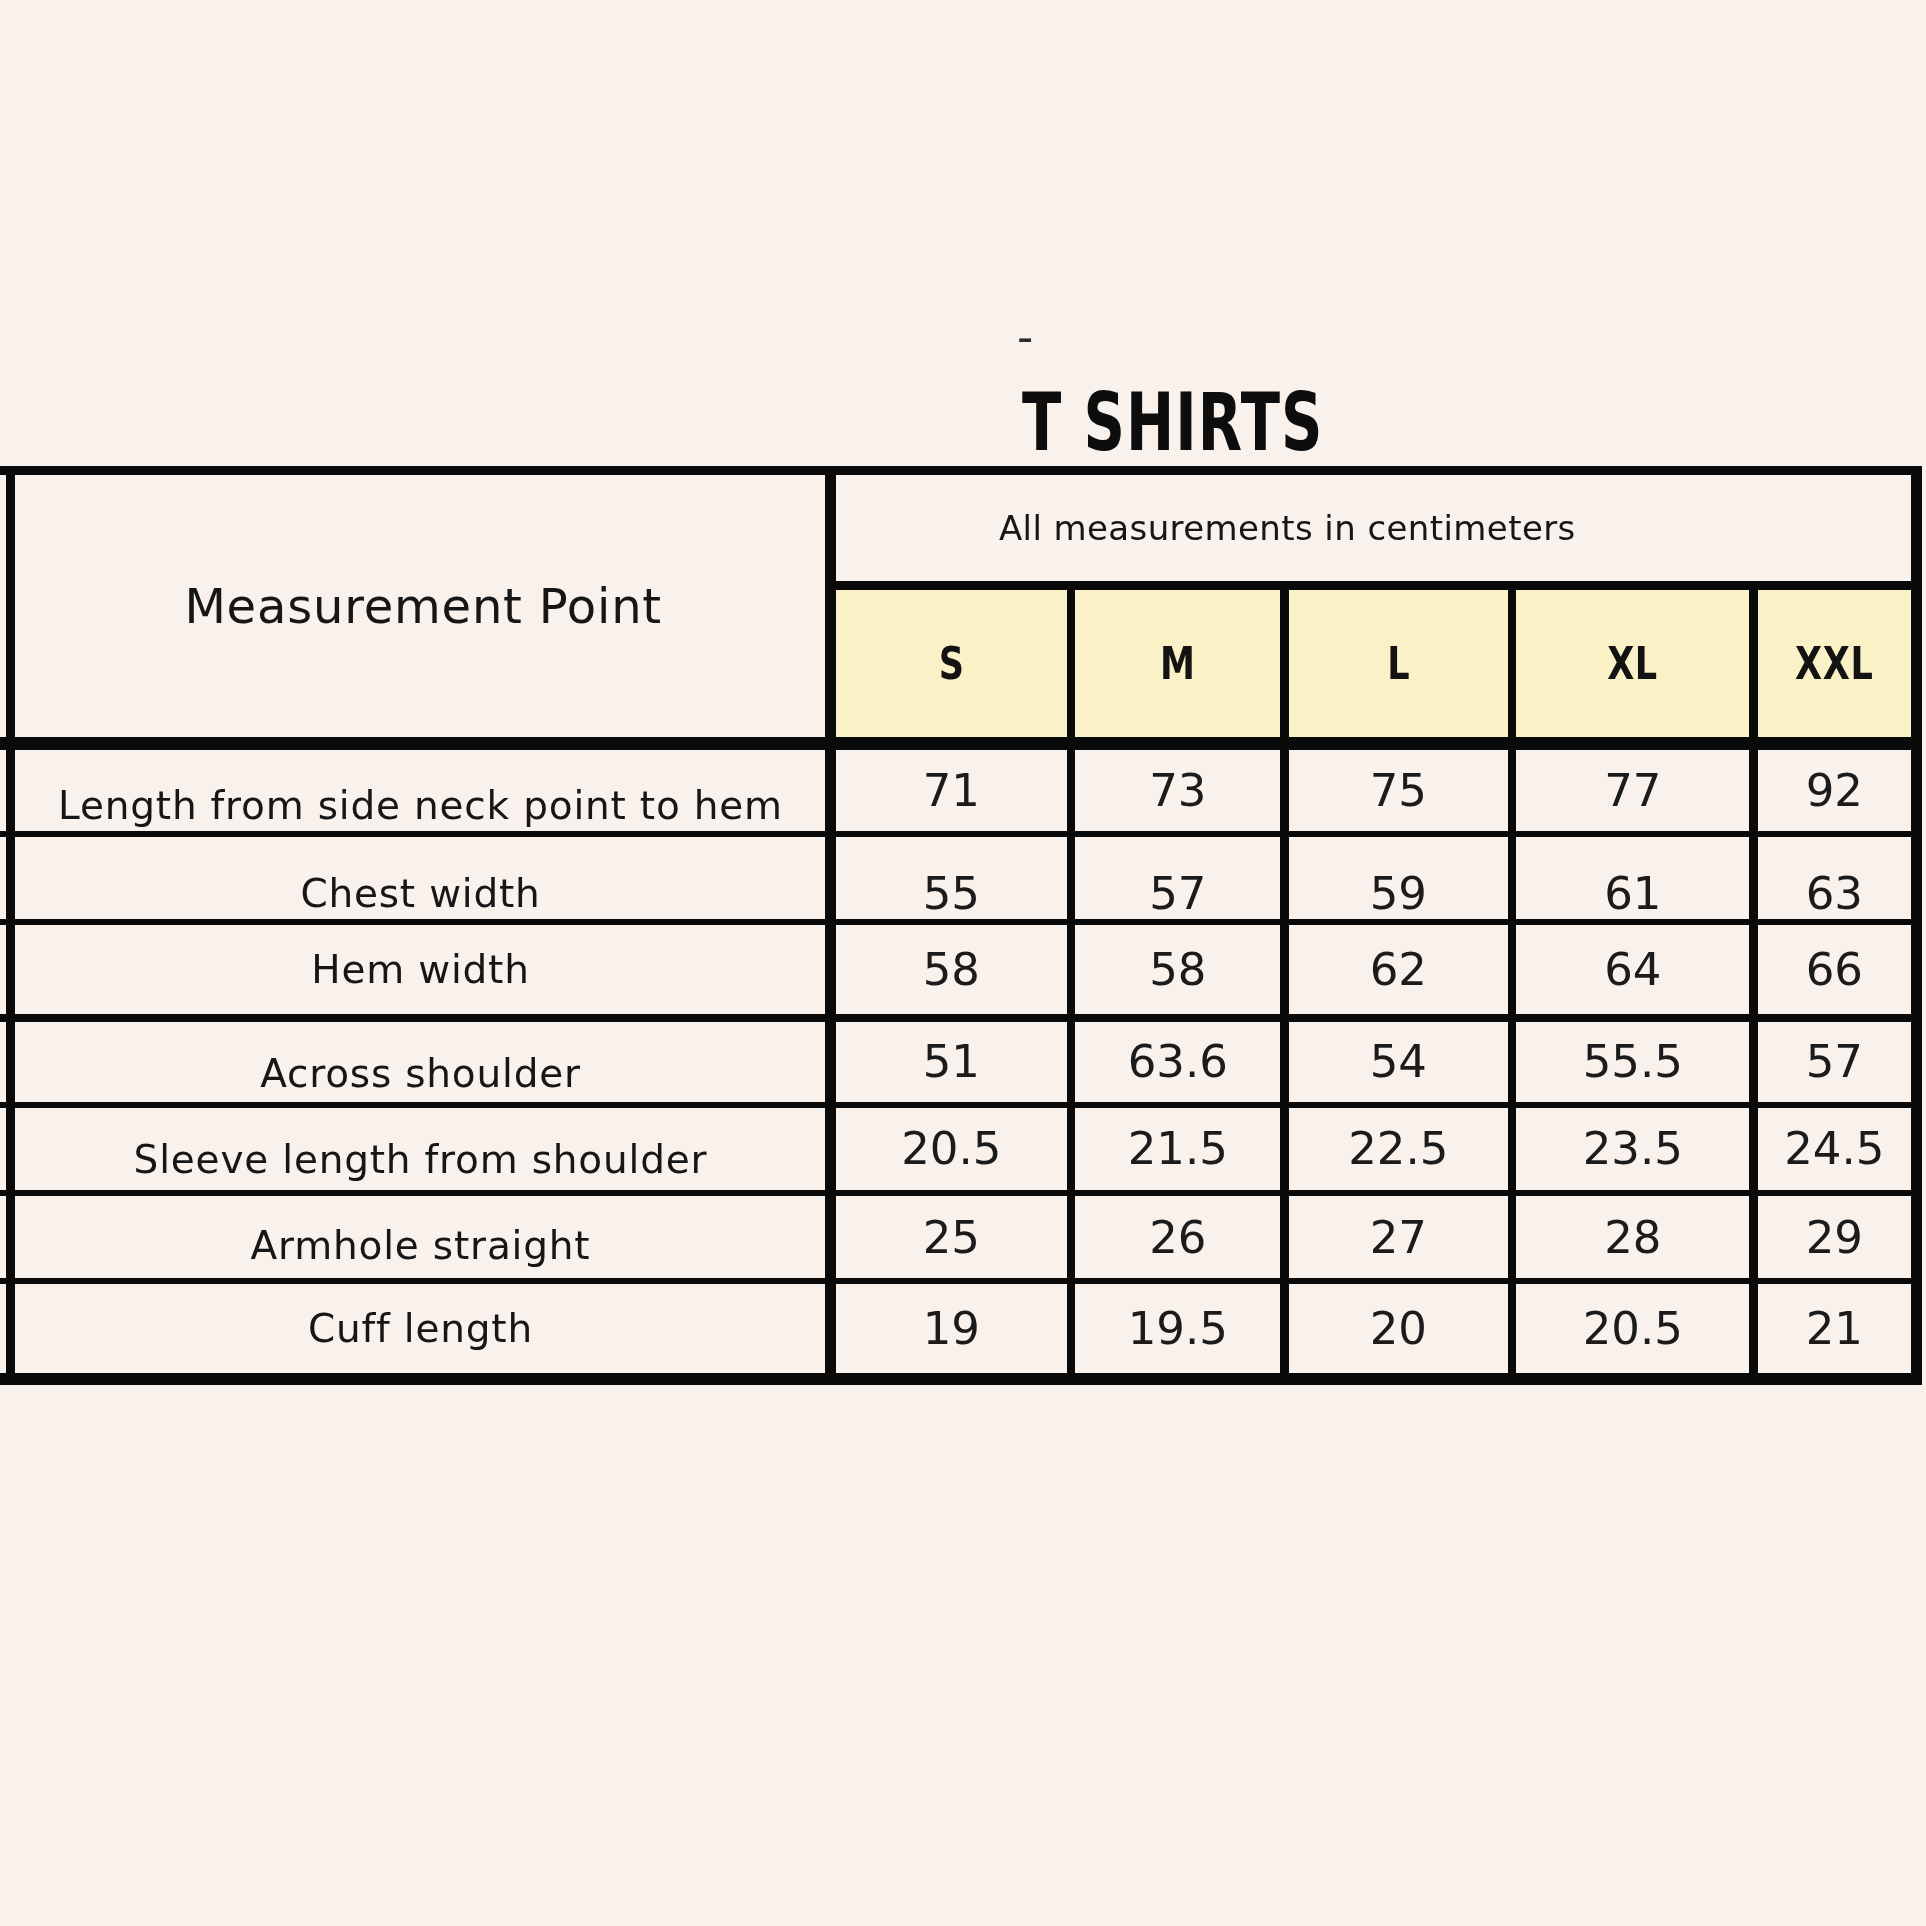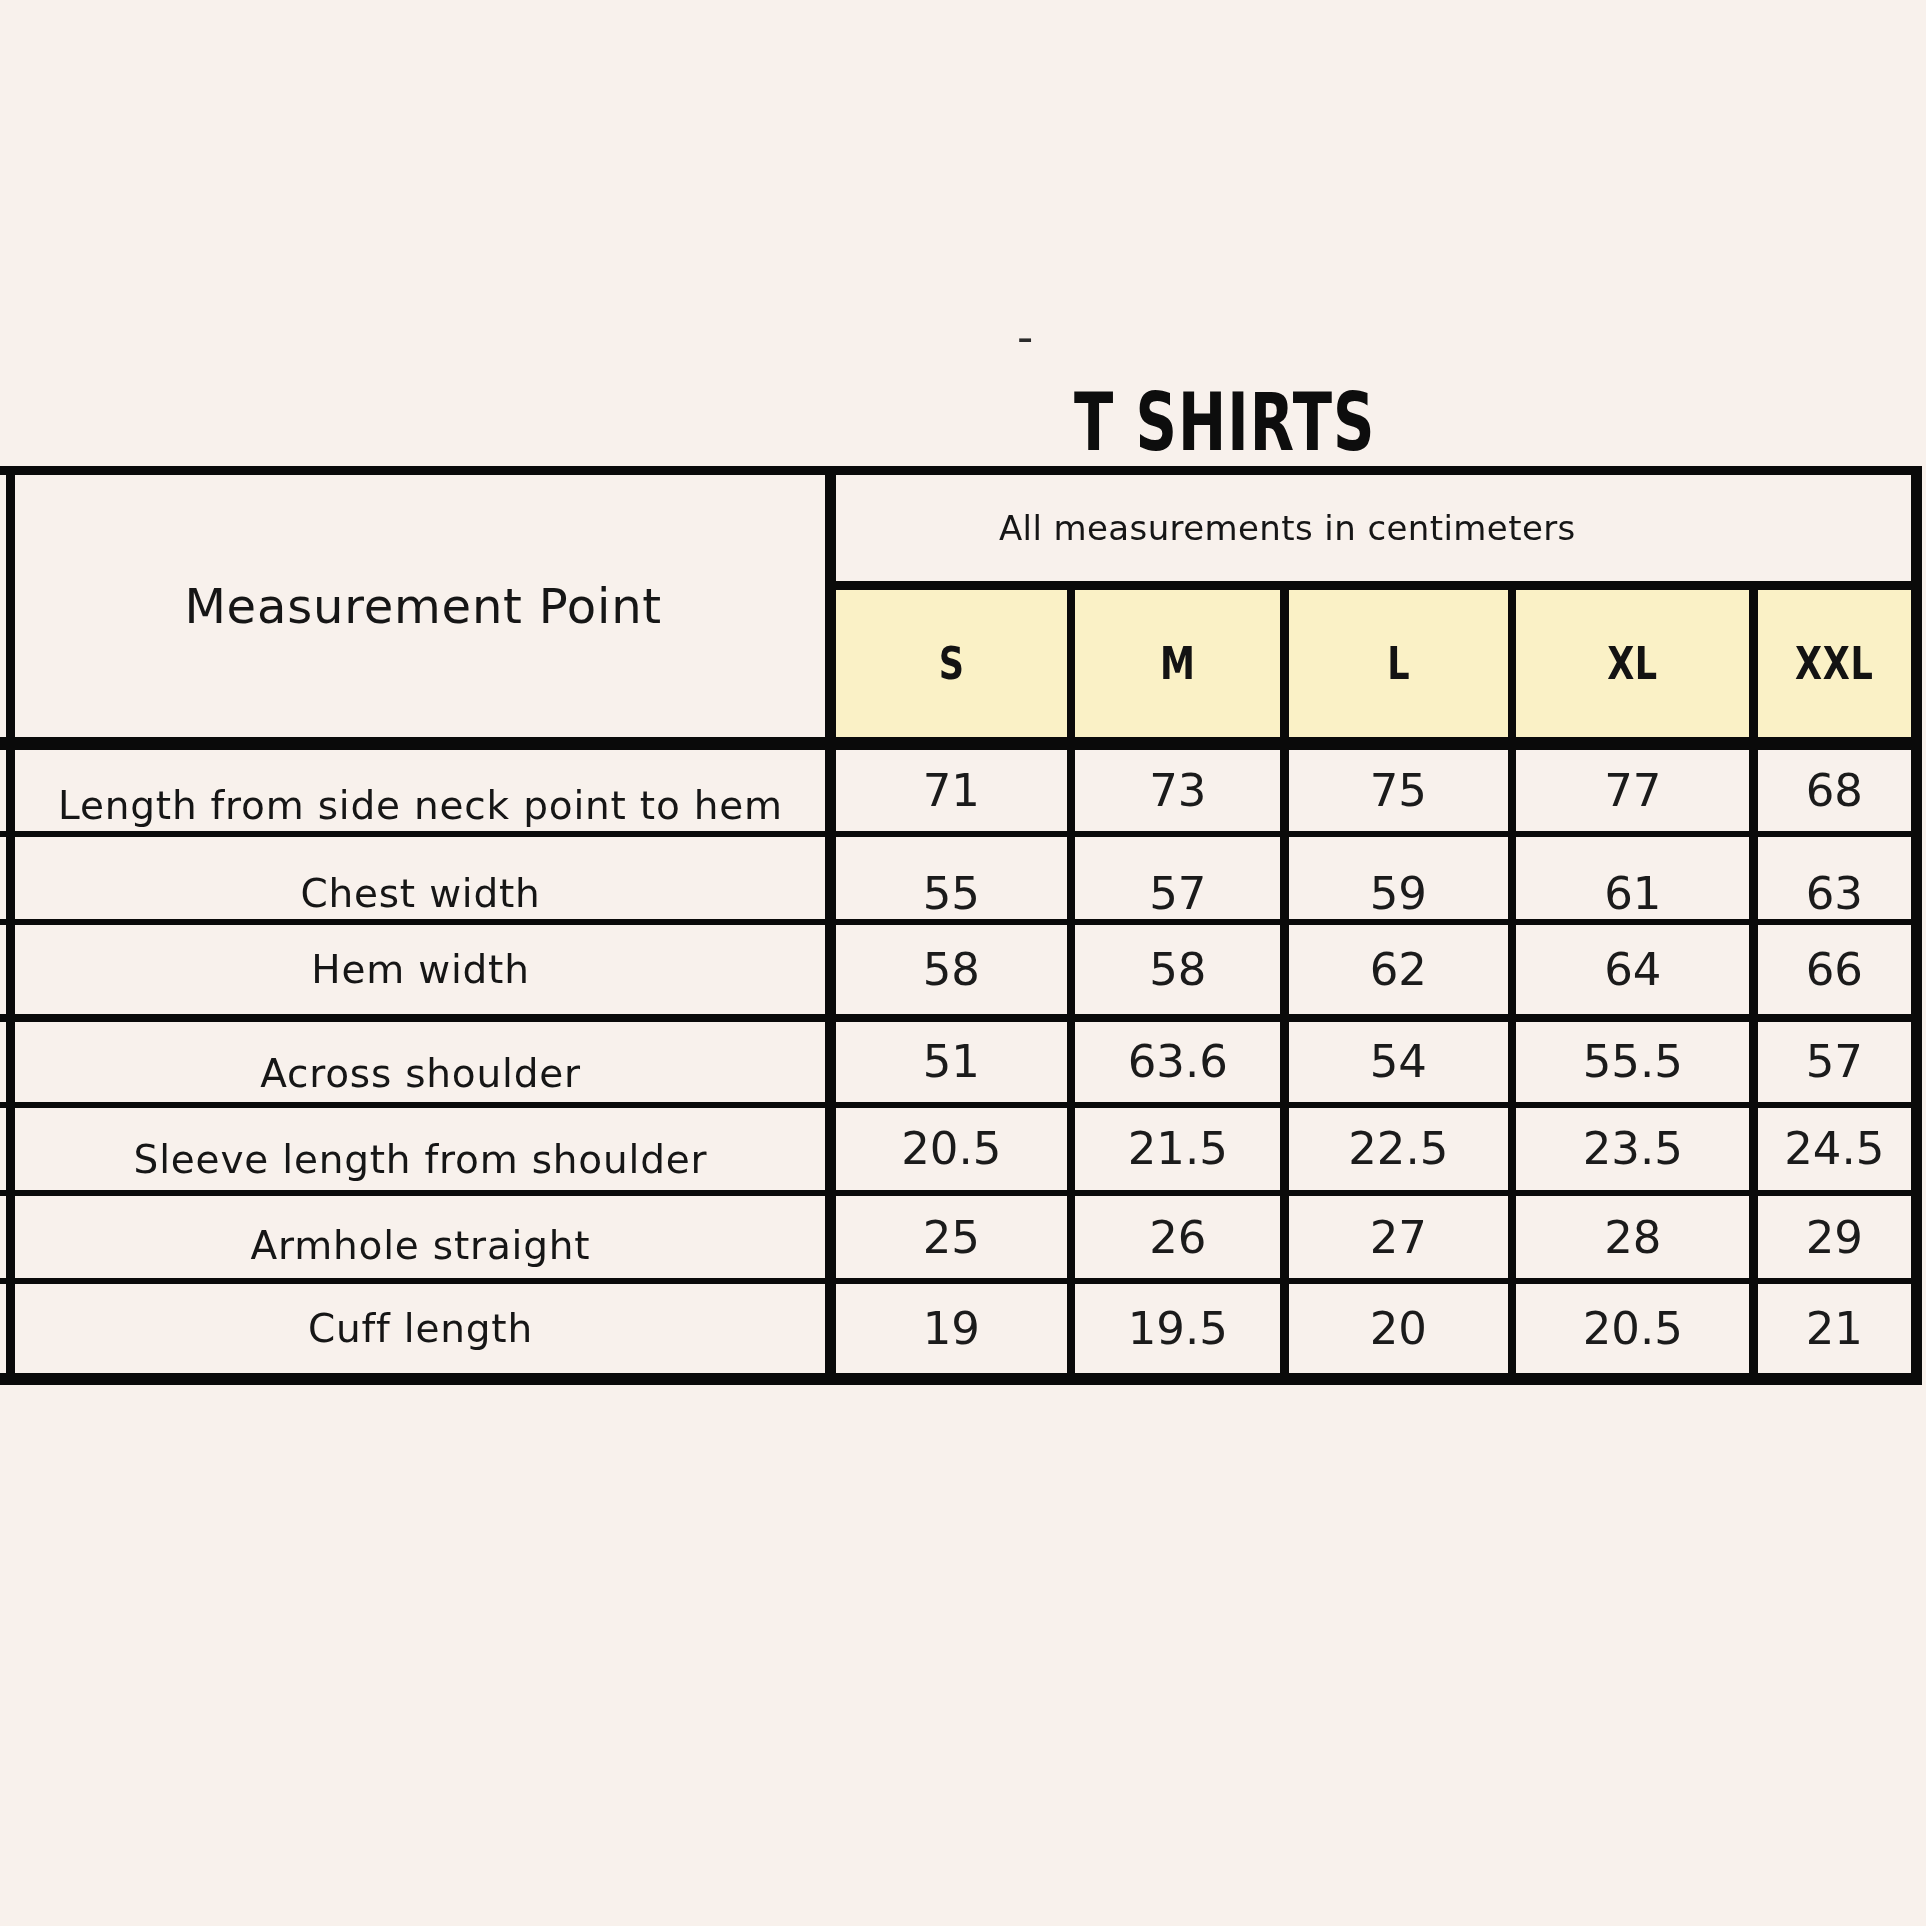--- a/index.html
+++ b/index.html
@@ -23,21 +23,21 @@
     left: 1017px;
     top: 314px;
     font-size: 45px;
     line-height: 46px;
     color: #2b2b2b;
   }
 
   
   .title {
     position: absolute;
-    left: 1074px;
+    left: 1022px;
     top: 383px;
     font-size: 80px;
     line-height: 1;
     font-weight: bold;
     color: #0d0d0d;
     white-space: nowrap;
   }
   .condense {
     display: inline-block;
     transform: scaleX(0.72);
@@ -169,21 +169,21 @@
         <span class="condense">XXL</span>
       </div>
 
     <div class="cell labelCell c0 r0">
         <span class="dy20">Length from side neck point to hem</span>
       </div>
     <div class="cell valueCell c1 r0">71</div>
     <div class="cell valueCell c2 r0">73</div>
     <div class="cell valueCell c3 r0">75</div>
     <div class="cell valueCell c4 r0">77</div>
-    <div class="cell valueCell c5 r0">68</div>
+    <div class="cell valueCell c5 r0">92</div>
 
     <div class="cell labelCell c0 r1">
         <span>Chest width</span>
       </div>
     <div class="cell valueCell c1 r1">55</div>
     <div class="cell valueCell c2 r1">57</div>
     <div class="cell valueCell c3 r1">59</div>
     <div class="cell valueCell c4 r1">61</div>
     <div class="cell valueCell c5 r1">63</div>
 

